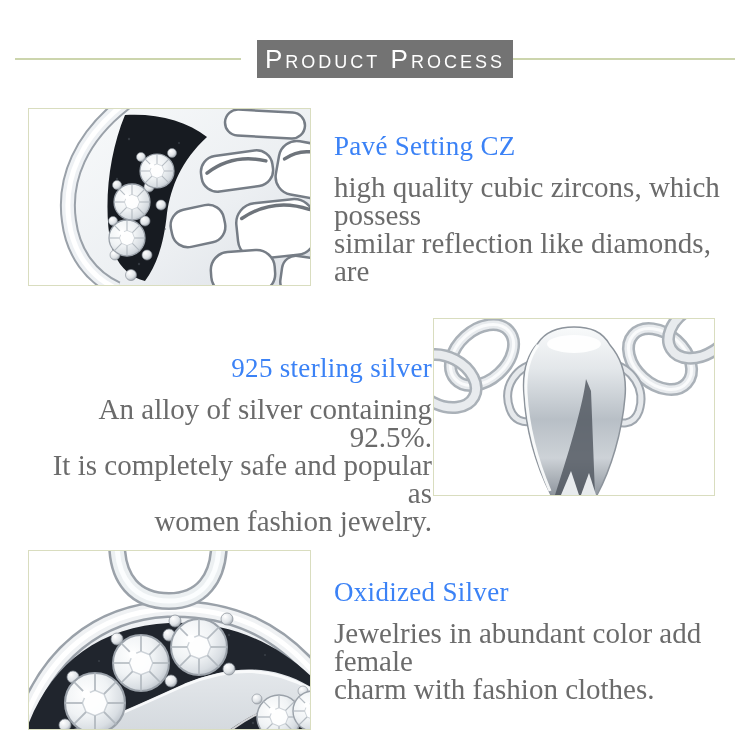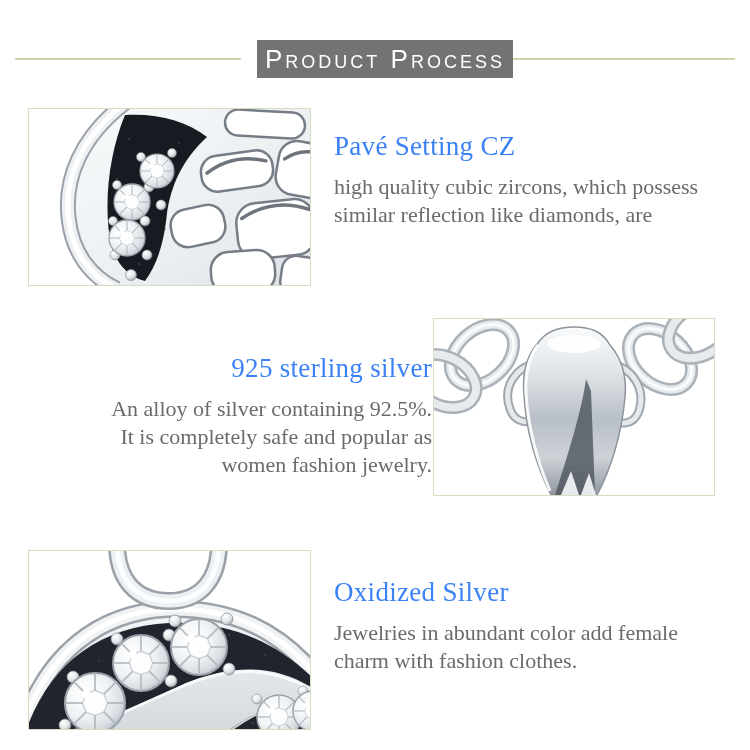--- a/index.html
+++ b/index.html
@@ -25,21 +25,21 @@
   .photo svg { display:block; width:100%; height:100%; }
   
   .section-text { position:absolute; width:402px; }
   #text1 { left:334px; top:128px; }
   #text2 { left:30px;  top:350px;text-align:right; }
   #text3 { left:334px; top:574px; }
   .sec-title {
     font-size:27px; line-height:36px; color:#3b82f6; font-weight:400;
     margin:0 0 9px 0; letter-spacing:0.3px;
   }
-  .sec-body { font-size:22px; line-height:28px; color:#6b6b6b; }
+  .sec-body { font-size:29px; line-height:28px; color:#6b6b6b; }
 </style>
 </head>
 <body>
 
 <div id="canvas">
 
   <div id="hline-left" class="hline"></div>
   <div id="hline-right" class="hline"></div>
   <div id="header-box">
     <span>Product Process</span>

